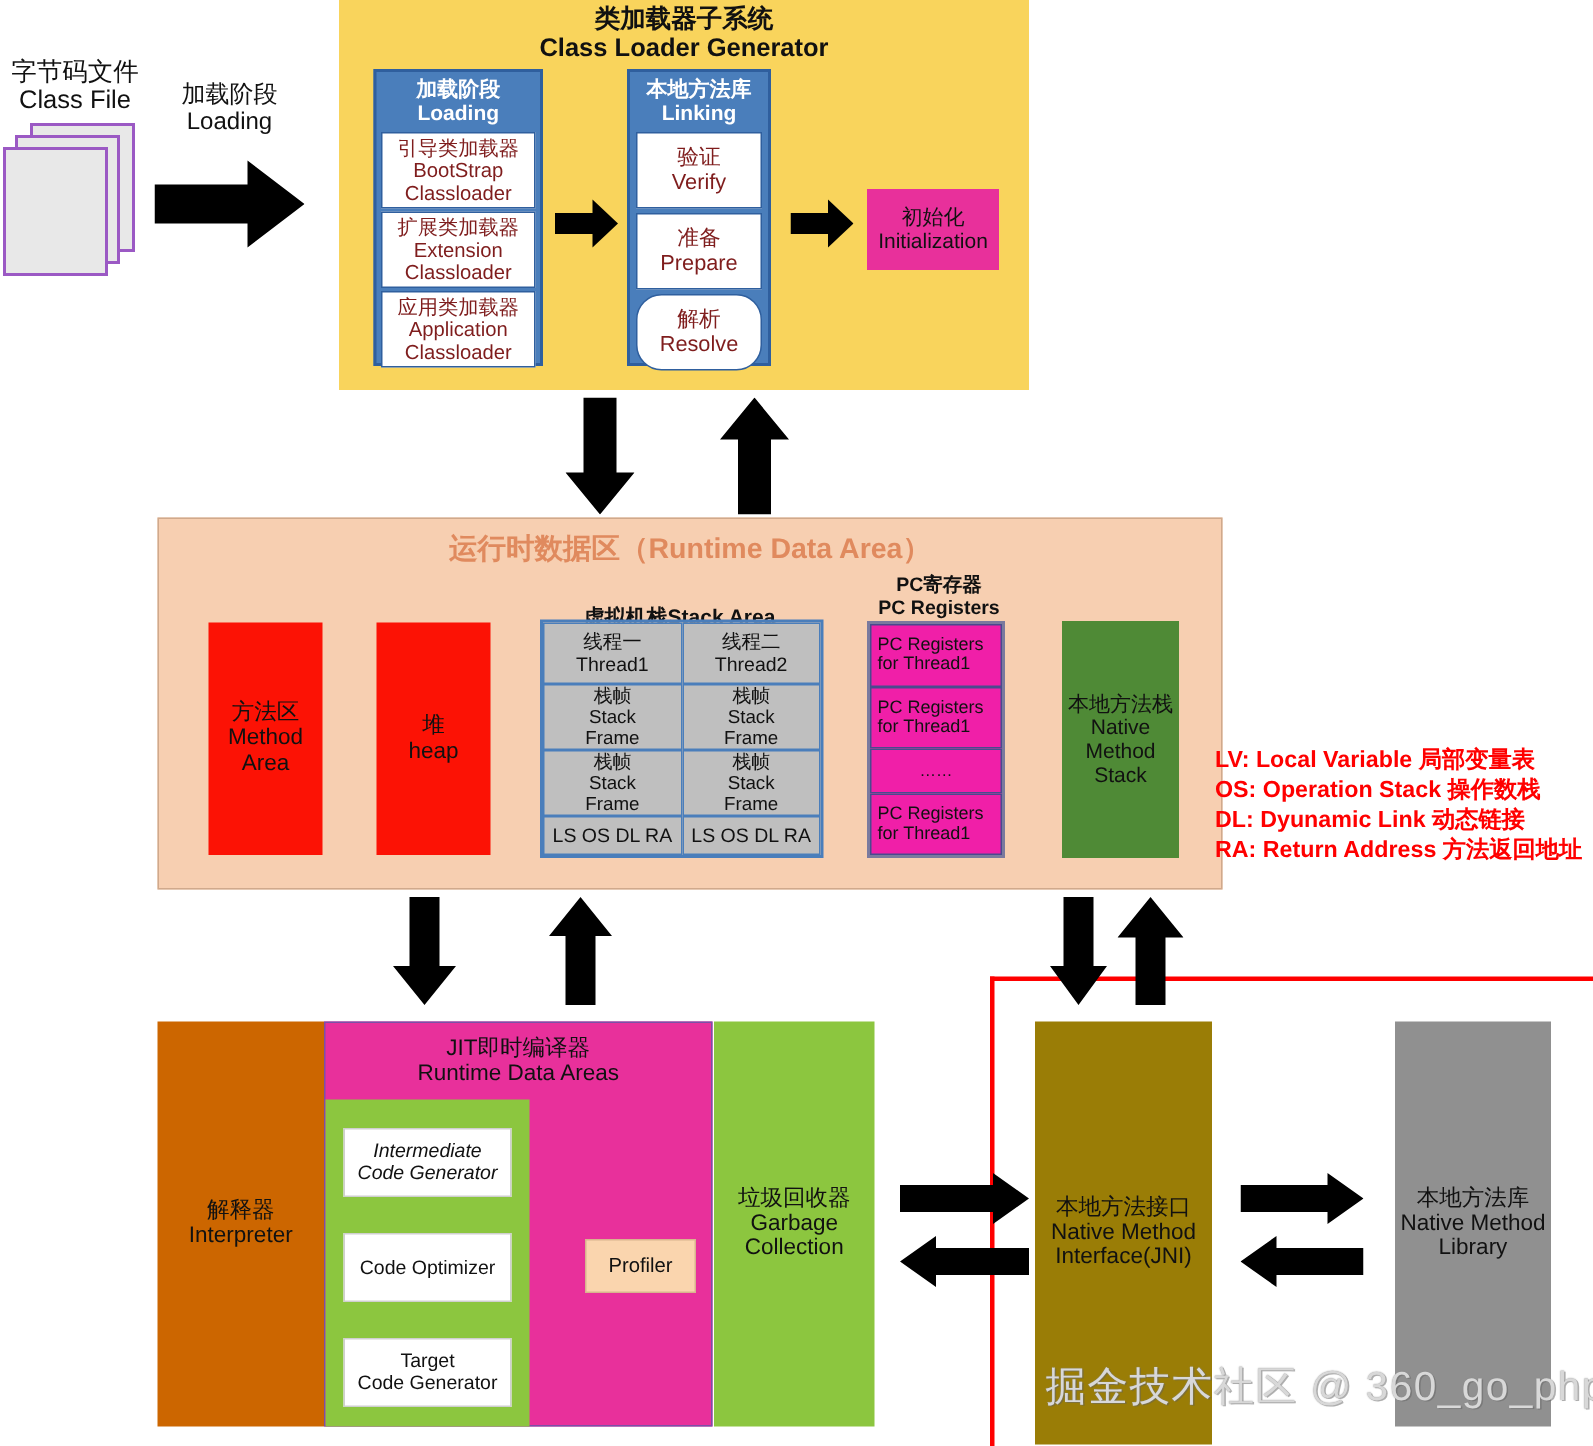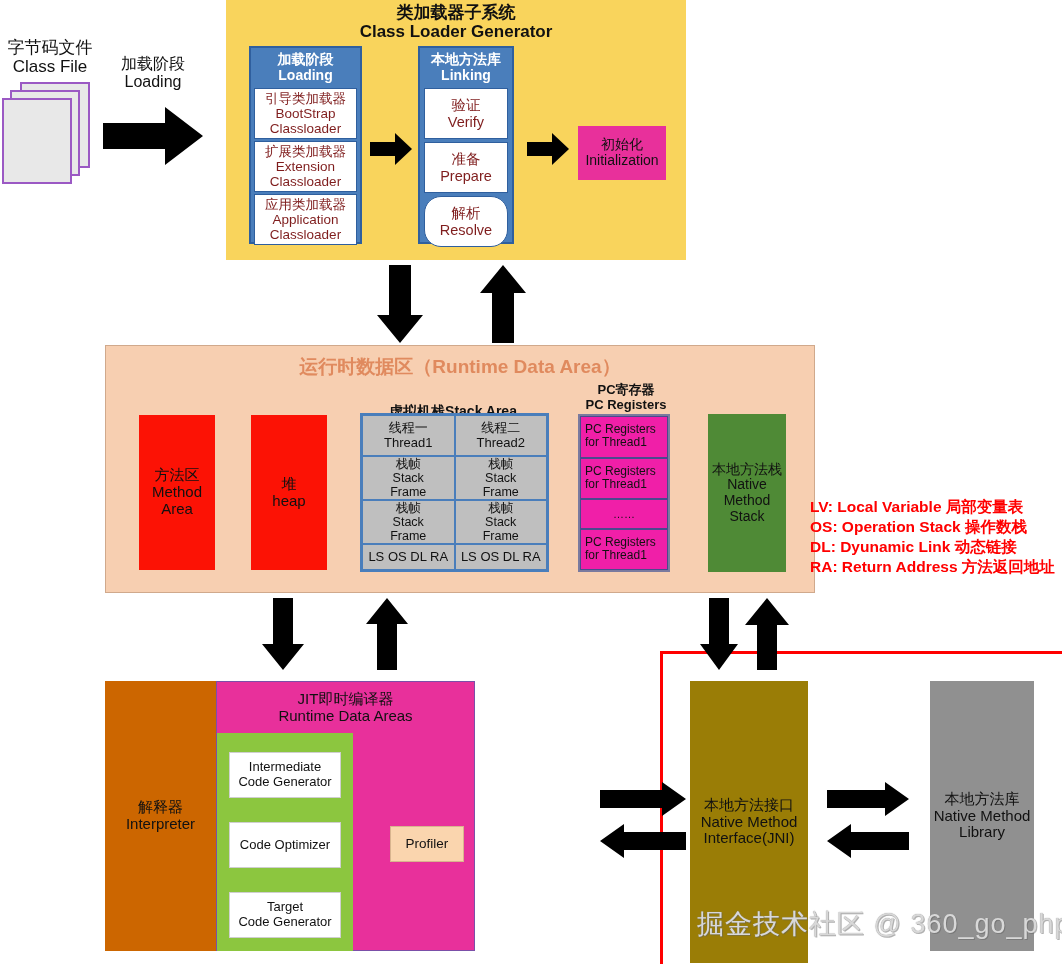--- a/index.html
+++ b/index.html
@@ -291,27 +291,32 @@
   </div>
 
   <div class="abs jit-box" style="left:216px;top:681px;width:259px;height:270px;">
     <div class="lbl ctr col" style="width:100%;height:52px;font-size:15px;">
       <div>JIT即时编译器</div>
       <div>Runtime Data Areas</div>
     </div>
   </div>
 
   <div class="abs jit-inner" style="left:217px;top:733px;width:136px;height:218px;"></div>
-  <div class="abs jit-sub lbl ctr col" style="left:229px;top:752px;width:112px;height:46px;font-size:13px;">Intermediate
+  <div class="abs jit-sub lbl ctr col" style="left:229px;top:752px;width:112px;height:46px;font-size:13px;font-style:italic;">Intermediate
 Code Generator</div>
   <div class="abs jit-sub lbl ctr col" style="left:229px;top:822px;width:112px;height:46px;font-size:13px;">Code Optimizer</div>
   <div class="abs jit-sub lbl ctr col" style="left:229px;top:892px;width:112px;height:46px;font-size:13px;">Target
 Code Generator</div>
   <div class="abs profiler-box lbl ctr" style="left:390px;top:826px;width:74px;height:36px;font-size:13.5px;">Profiler</div>
 
+  <div class="abs gc-box lbl ctr col" style="left:476px;top:681px;width:107px;height:270px;font-size:15px;">
+    <div>垃圾回收器</div>
+    <div>Garbage</div>
+    <div>Collection</div>
+  </div>
 
   <div class="arr" style="left:600px;top:782px;">
     <svg width="86" height="34" viewBox="0 0 86 34">
         <path d="M0,8 L62,8 L62,0 L86,17 L62,34 L62,26 L0,26 Z" fill="#000"></path>
       </svg>
   </div>
   <div class="arr" style="left:600px;top:824px;">
     <svg width="86" height="34" viewBox="0 0 86 34">
         <path d="M86,8 L24,8 L24,0 L0,17 L24,34 L24,26 L86,26 Z" fill="#000"></path>
       </svg>

